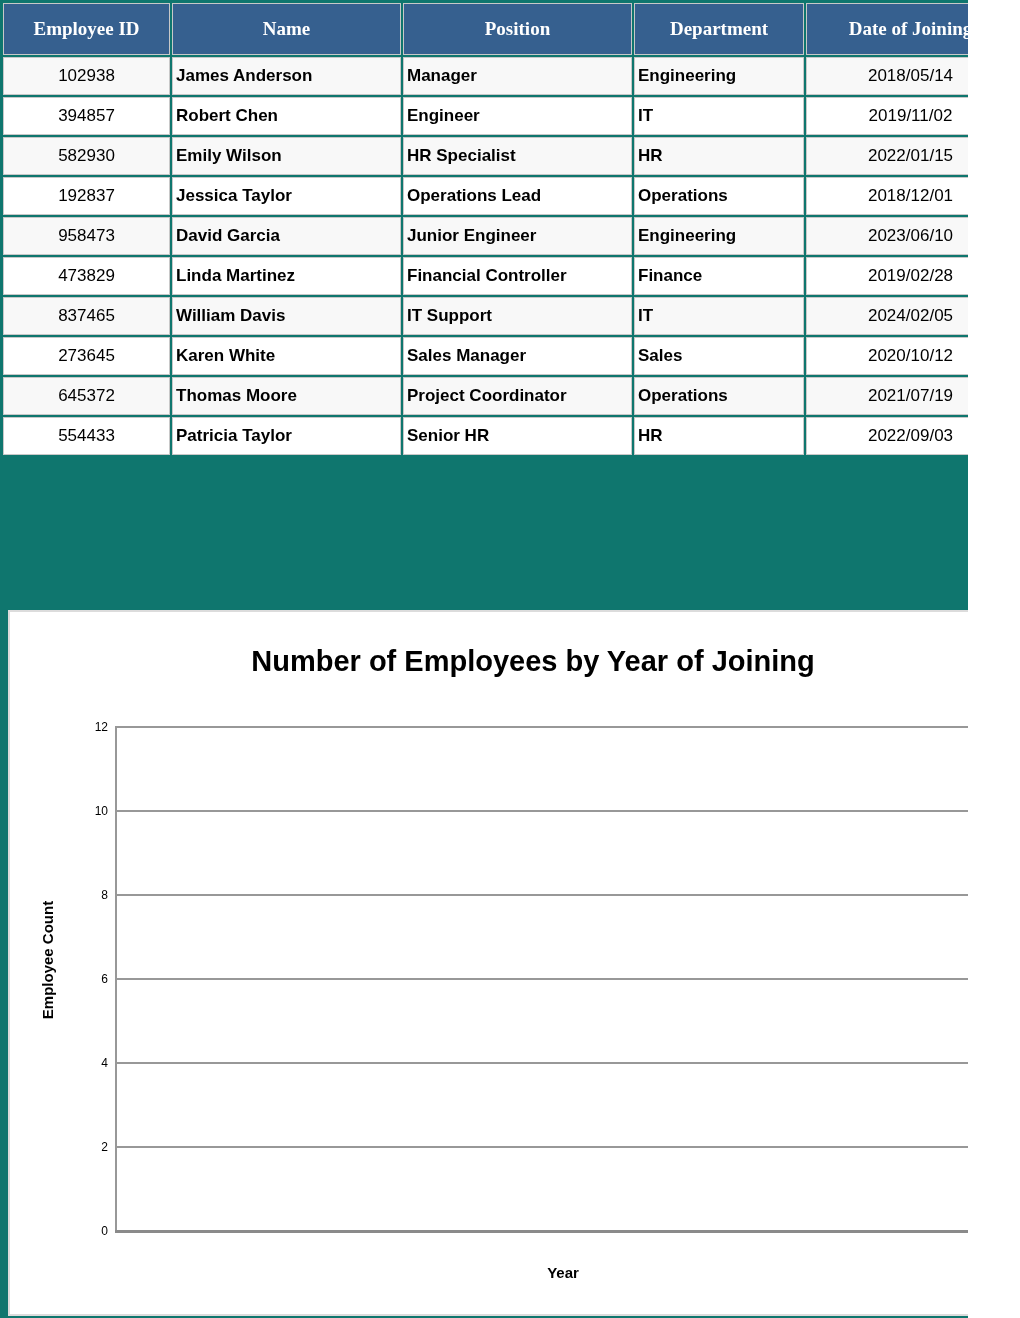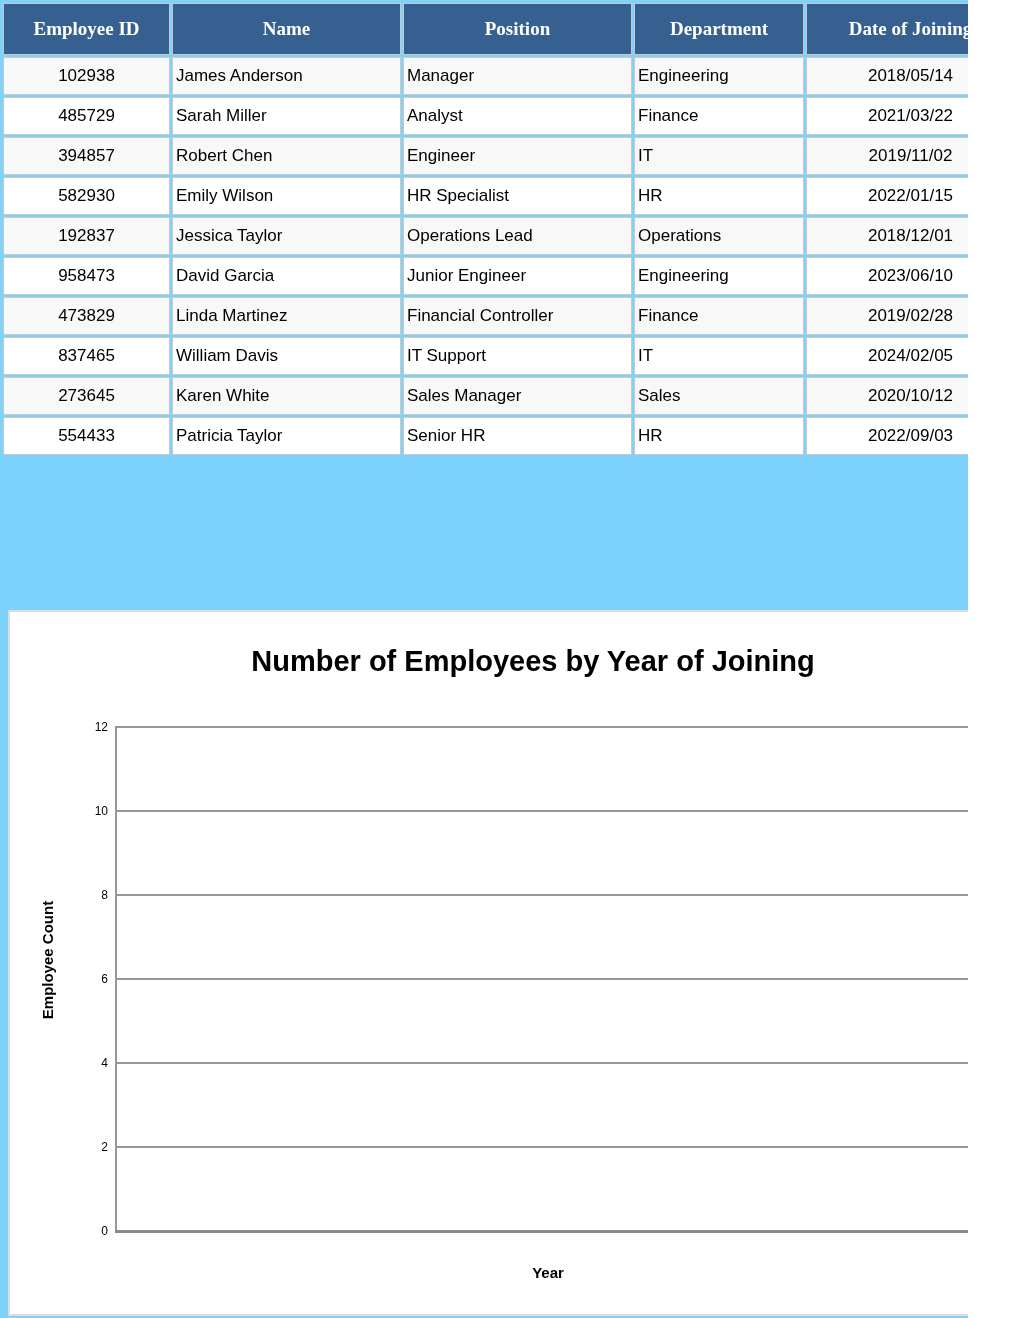--- a/index.html
+++ b/index.html
@@ -1,20 +1,20 @@
 <!DOCTYPE html>
 <html style="--header-bg: #36608F; --header-fg: #ffffff;"><head>
 <meta charset="utf-8">
 <style>
   html, body { margin: 0; padding: 0; }
   .page {
     position: relative;
     width: 968px;
     height: 1318px;
-    background: #7dd3fc;
+    background: #0f766e;
     overflow: hidden;
     font-family: "Liberation Sans", sans-serif;
     color: #000;
   }
 
   
   table.emp-table {
     position: absolute;
     left: 1px;
     top: 1px;
@@ -39,21 +39,21 @@
     height: 36px;
     font-size: 17px;
     border: 1px solid #c8c8c8;
     background: #ffffff;
     padding: 0 3px;
     overflow: hidden;
     white-space: nowrap;
   }
   table.emp-table tbody tr:nth-child(odd) td { background: #f8f8f8; }
   .al-c { text-align: center; }
-  .al-l { text-align: left; }
+  .al-l { text-align: left; font-weight: bold; }
 
   
   .chart-card {
     position: absolute;
     left: 8px;
     top: 610px;
     width: 1050px;   
     height: 702px;
     border: 2px solid #dcdcdc;
     background: #ffffff;
@@ -108,21 +108,21 @@
     width: 200px;
     height: 20px;
     line-height: 20px;
     text-align: center;
     font-size: 15px;
     font-weight: bold;
     transform: rotate(-90deg);
   }
   .xlabel {
     position: absolute;
-    left: 438px;
+    left: 453px;
     top: 651px;
     width: 200px;
     height: 20px;
     line-height: 20px;
     text-align: center;
     font-size: 15px;
     font-weight: bold;
   }
 </style>
 </head>
@@ -149,27 +149,20 @@
     </thead>
     <tbody id="table-body">
         <tr>
           <td class="al-c">102938</td>
           <td class="al-l">James Anderson</td>
           <td class="al-l">Manager</td>
           <td class="al-l">Engineering</td>
           <td class="al-c">2018/05/14</td>
         </tr>
         <tr>
-          <td class="al-c">485729</td>
-          <td class="al-l">Sarah Miller</td>
-          <td class="al-l">Analyst</td>
-          <td class="al-l">Finance</td>
-          <td class="al-c">2021/03/22</td>
-        </tr>
-        <tr>
           <td class="al-c">394857</td>
           <td class="al-l">Robert Chen</td>
           <td class="al-l">Engineer</td>
           <td class="al-l">IT</td>
           <td class="al-c">2019/11/02</td>
         </tr>
         <tr>
           <td class="al-c">582930</td>
           <td class="al-l">Emily Wilson</td>
           <td class="al-l">HR Specialist</td>
@@ -203,20 +196,27 @@
           <td class="al-l">IT Support</td>
           <td class="al-l">IT</td>
           <td class="al-c">2024/02/05</td>
         </tr>
         <tr>
           <td class="al-c">273645</td>
           <td class="al-l">Karen White</td>
           <td class="al-l">Sales Manager</td>
           <td class="al-l">Sales</td>
           <td class="al-c">2020/10/12</td>
+        </tr>
+        <tr>
+          <td class="al-c">645372</td>
+          <td class="al-l">Thomas Moore</td>
+          <td class="al-l">Project Coordinator</td>
+          <td class="al-l">Operations</td>
+          <td class="al-c">2021/07/19</td>
         </tr>
         <tr>
           <td class="al-c">554433</td>
           <td class="al-l">Patricia Taylor</td>
           <td class="al-l">Senior HR</td>
           <td class="al-l">HR</td>
           <td class="al-c">2022/09/03</td>
         </tr>
       </tbody>
   </table>

